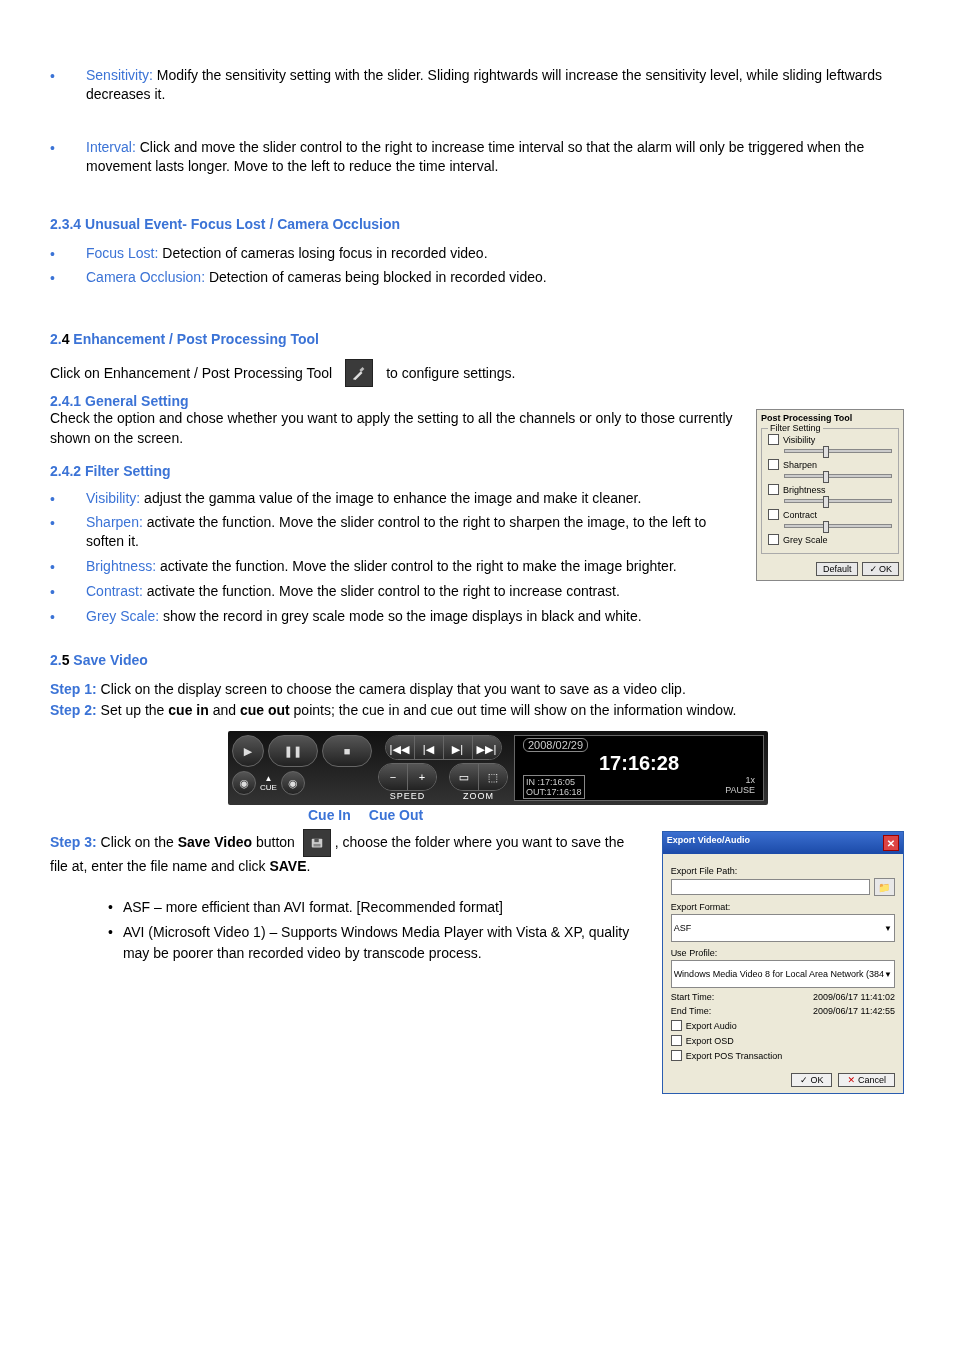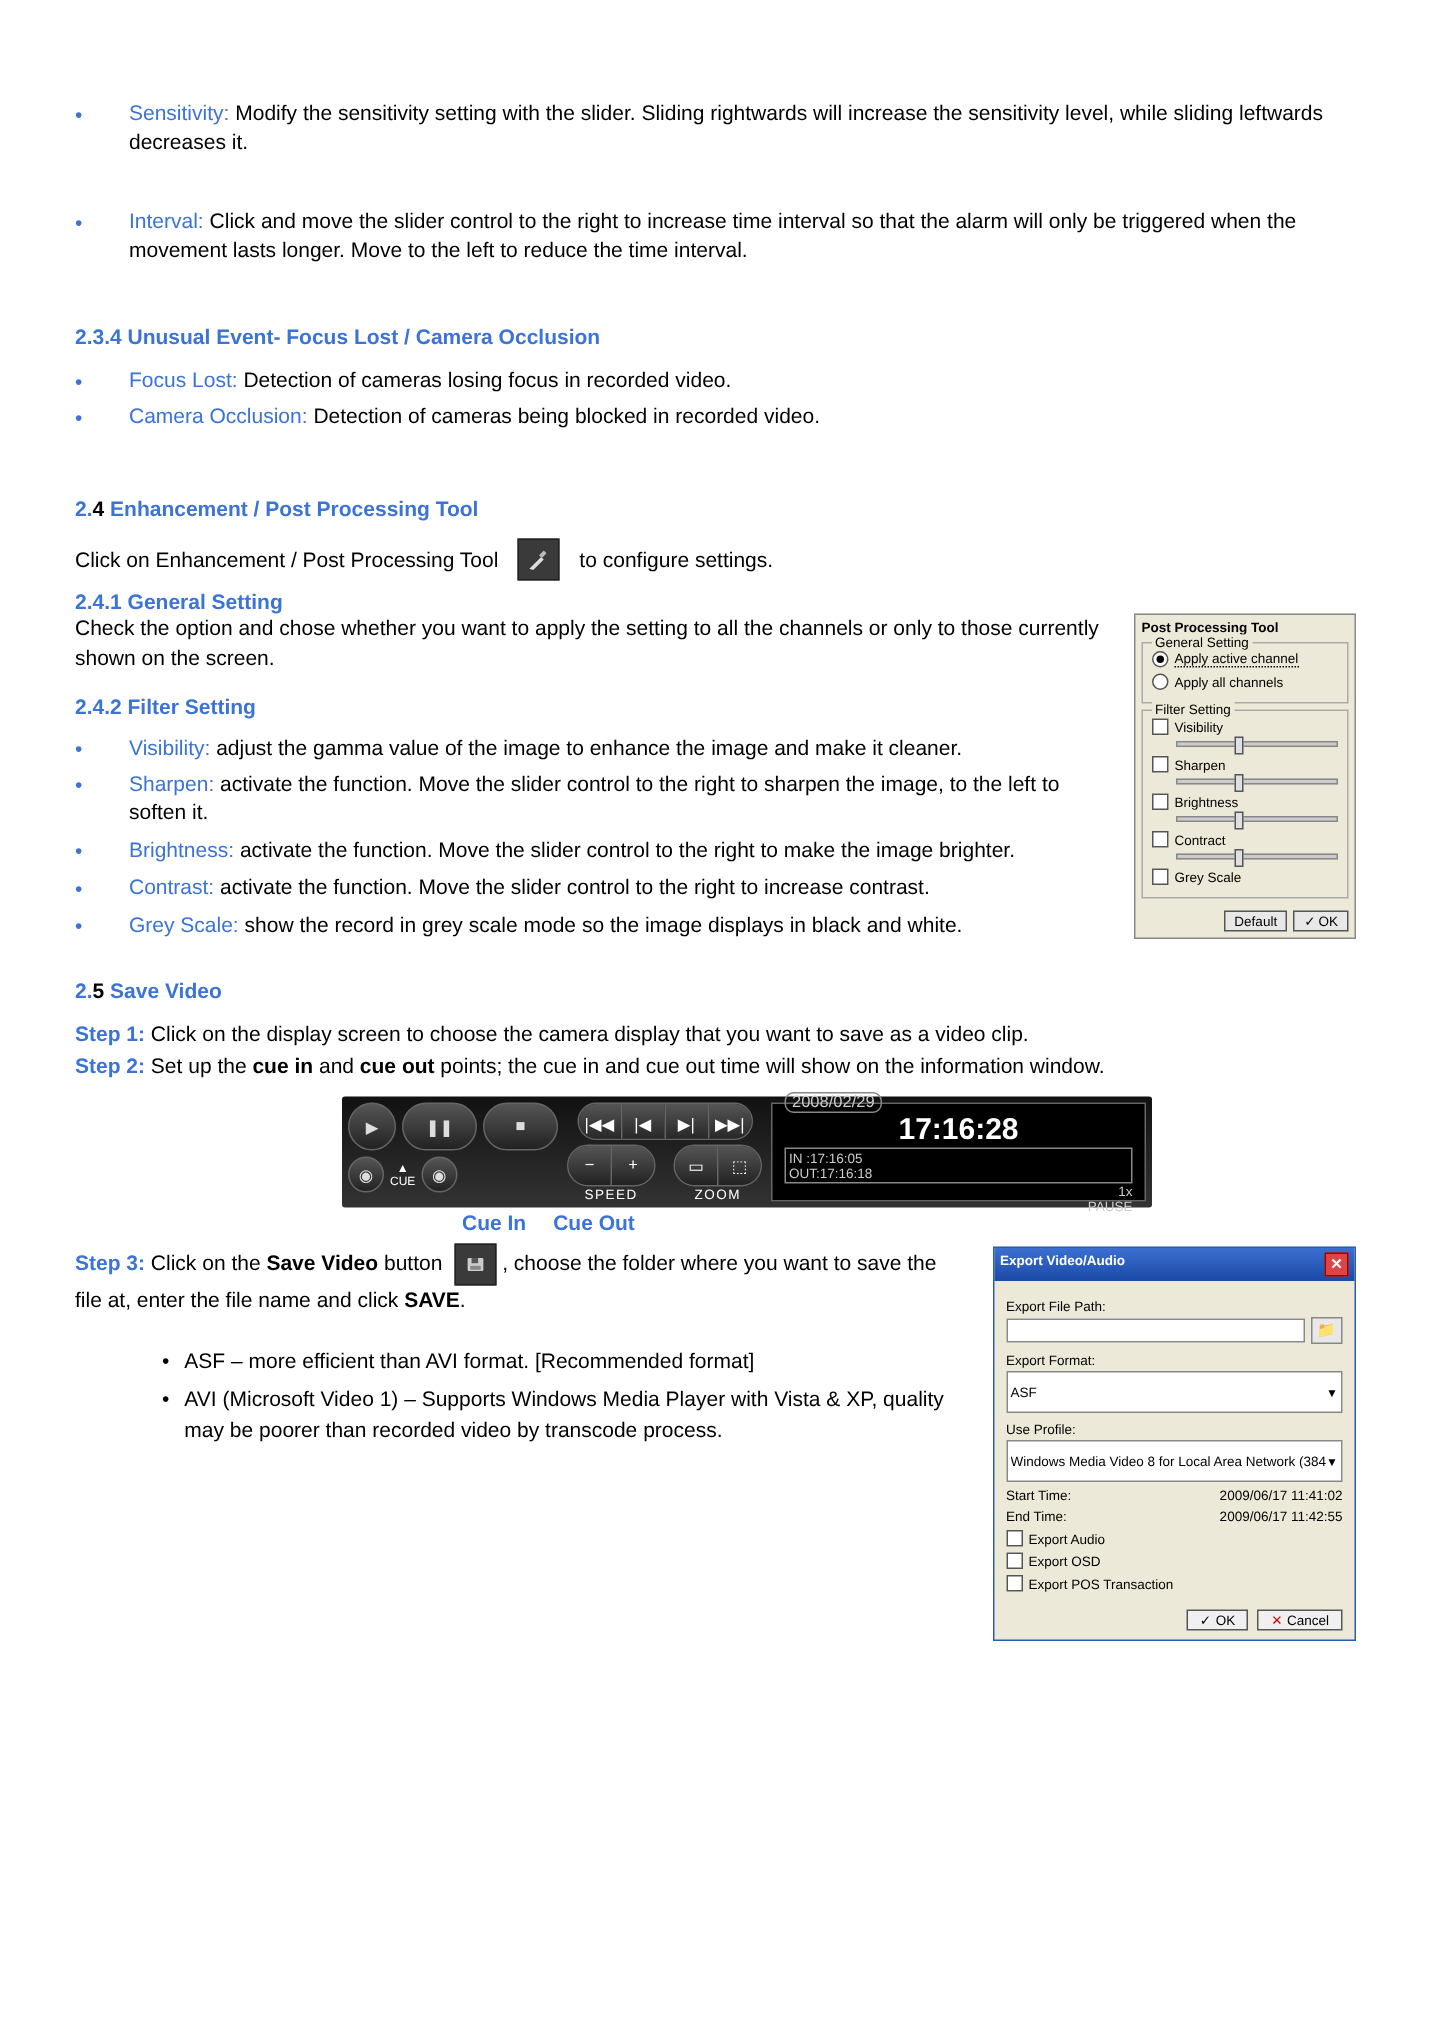--- a/index.html
+++ b/index.html
@@ -48,21 +48,21 @@
   .pb-bot{display:flex;gap:8px;align-items:center;}
   .pb-cue{display:flex;align-items:center;gap:4px;}
   .pb-mid{display:flex;flex-direction:column;gap:3px;align-items:center;}
   .pb-mid-row{display:flex;border:1px solid #666;border-radius:14px;overflow:hidden;}
   .pb-mid-btn{width:28px;height:26px;background:linear-gradient(#555,#222);display:flex;align-items:center;justify-content:center;font-size:11px;border-left:1px solid #666;}
   .pb-mid-btn:first-child{border-left:none;}
   .pb-mid-label{font-size:9px;color:#fff;letter-spacing:1px;}
   .pb-right{flex:1;border:1px solid #666;background:#000;display:flex;flex-direction:column;padding:4px 8px;justify-content:center;}
   .pb-date{color:#ccc;font-size:11px;border:1px solid #888;border-radius:6px;padding:0 4px;align-self:flex-start;}
   .pb-time{color:#fff;font-size:20px;font-weight:bold;align-self:center;}
-  .pb-info{display:flex;justify-content:space-between;font-size:9px;color:#ccc;flex-direction:column;}
+  .pb-info{display:flex;justify-content:space-between;font-size:9px;color:#ccc;}
   .pb-io{border:1px solid #888;padding:1px 2px;}
   .cuelabels{display:flex;gap:18px;margin-left:258px;margin-top:2px;color:#3b73d6;font-weight:bold;font-size:14px;}
   .save-icon{width:26px;height:26px;background:#3a3a3a;border:1px solid #222;display:inline-flex;align-items:center;justify-content:center;margin:0 4px;vertical-align:middle;}
   .save-icon svg{width:14px;height:14px;fill:#eee;}
   .after-step3{display:flex;gap:24px;align-items:flex-start;}
   .steps-left{flex:1;}
   .sub-bullets{margin-left:58px;}
   .sub-bullets .sb{display:flex;gap:10px;font-size:14px;line-height:1.5;margin:4px 0;}
   .export-dialog{flex:0 0 232px;border:1px solid #2a5db0;background:#ece9d8;font-family:Tahoma,Arial,sans-serif;font-size:9px;margin-top:4px;}
   .ed-title{background:linear-gradient(#3b6fd0,#1b4aa8);color:#fff;font-weight:bold;padding:3px 4px;display:flex;justify-content:space-between;align-items:flex-start;}
@@ -141,31 +141,20 @@
         </div>
       <div class="bullet-item">
           <div class="bullet">•</div>
           <div class="bullet-body"><span class="term">Grey Scale:</span><span> show the record in grey scale mode so the image displays in black and white.</span></div>
         </div>
     </div>
 
     <div class="right-panel">
       <div class="rp-title">Post Processing Tool</div>
       <div class="rp-field">
-        <span class="rp-legend">General Setting</span>
-        <div class="rp-row">
-            <span class="rp-radio checked"></span>
-            <span style="border-bottom:1px dotted #000;">Apply active channel</span>
-          </div>
-        <div class="rp-row">
-            <span class="rp-radio"></span>
-            <span>Apply all channels</span>
-          </div>
-      </div>
-      <div class="rp-field">
         <span class="rp-legend">Filter Setting</span>
         <div class="rp-row">
             <span class="rp-check"></span>
             <span>Visibility</span>
           </div>
         <div class="rp-slider"></div>
         <div class="rp-row">
             <span class="rp-check"></span>
             <span>Sharpen</span>
           </div>

